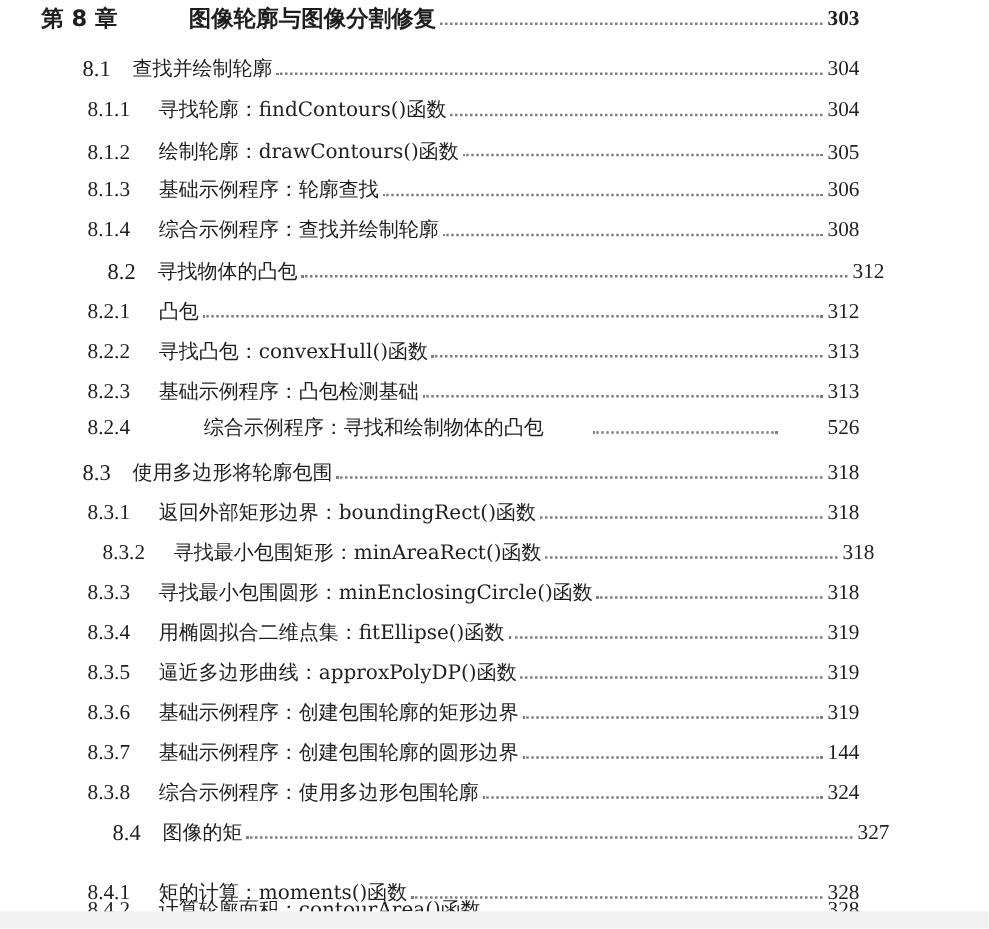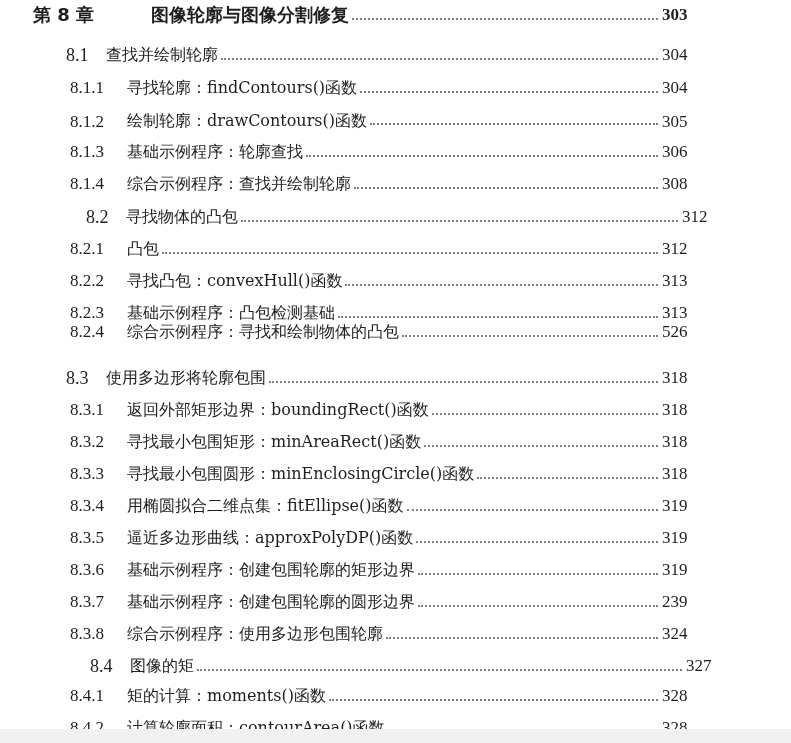--- a/index.html
+++ b/index.html
@@ -106,42 +106,42 @@
     <span class="page">313</span>
   </div>
 
   <div class="row sub" style="top:301px;">
     <span class="num">8.2.3</span>
     <span class="title">基础示例程序：凸包检测基础</span>
     <span class="leader"></span>
     <span class="page">313</span>
   </div>
 
-  <div class="row sub" style="top:320px;">
+  <div class="row sub" style="top:330px;gap:36px;">
     <span class="num">8.2.4</span>
     <span class="title">综合示例程序：寻找和绘制物体的凸包</span>
     <span class="leader"></span>
     <span class="page">526</span>
   </div>
 
   <div class="row sec" style="top:366px;">
     <span class="num">8.3</span>
     <span class="title">使用多边形将轮廓包围</span>
     <span class="leader"></span>
     <span class="page">318</span>
   </div>
 
   <div class="row sub" style="top:398px;">
     <span class="num">8.3.1</span>
     <span class="title">返回外部矩形边界：boundingRect()函数</span>
     <span class="leader"></span>
     <span class="page">318</span>
   </div>
 
-  <div class="row sub" style="top:430px;">
+  <div class="row sub" style="top:430px;margin-left:12px;">
     <span class="num">8.3.2</span>
     <span class="title">寻找最小包围矩形：minAreaRect()函数</span>
     <span class="leader"></span>
     <span class="page">318</span>
   </div>
 
   <div class="row sub" style="top:462px;">
     <span class="num">8.3.3</span>
     <span class="title">寻找最小包围圆形：minEnclosingCircle()函数</span>
     <span class="leader"></span>
@@ -166,38 +166,38 @@
     <span class="num">8.3.6</span>
     <span class="title">基础示例程序：创建包围轮廓的矩形边界</span>
     <span class="leader"></span>
     <span class="page">319</span>
   </div>
 
   <div class="row sub" style="top:590px;">
     <span class="num">8.3.7</span>
     <span class="title">基础示例程序：创建包围轮廓的圆形边界</span>
     <span class="leader"></span>
-    <span class="page">239</span>
+    <span class="page">144</span>
   </div>
 
   <div class="row sub" style="top:622px;">
     <span class="num">8.3.8</span>
     <span class="title">综合示例程序：使用多边形包围轮廓</span>
     <span class="leader"></span>
     <span class="page">324</span>
   </div>
 
   <div class="row sec" style="top:654px;padding-left:24px;">
     <span class="num">8.4</span>
     <span class="title">图像的矩</span>
     <span class="leader"></span>
     <span class="page">327</span>
   </div>
 
-  <div class="row sub" style="top:684px;justify-content:center;">
+  <div class="row sub" style="top:702px;justify-content:center;">
     <span class="num">8.4.1</span>
     <span class="title">矩的计算：moments()函数</span>
     <span class="leader"></span>
     <span class="page">328</span>
   </div>
 
   <div class="row sub" style="top:716px;">
     <span class="num">8.4.2</span>
     <span class="title">计算轮廓面积：contourArea()函数</span>
     <span class="leader"></span>

